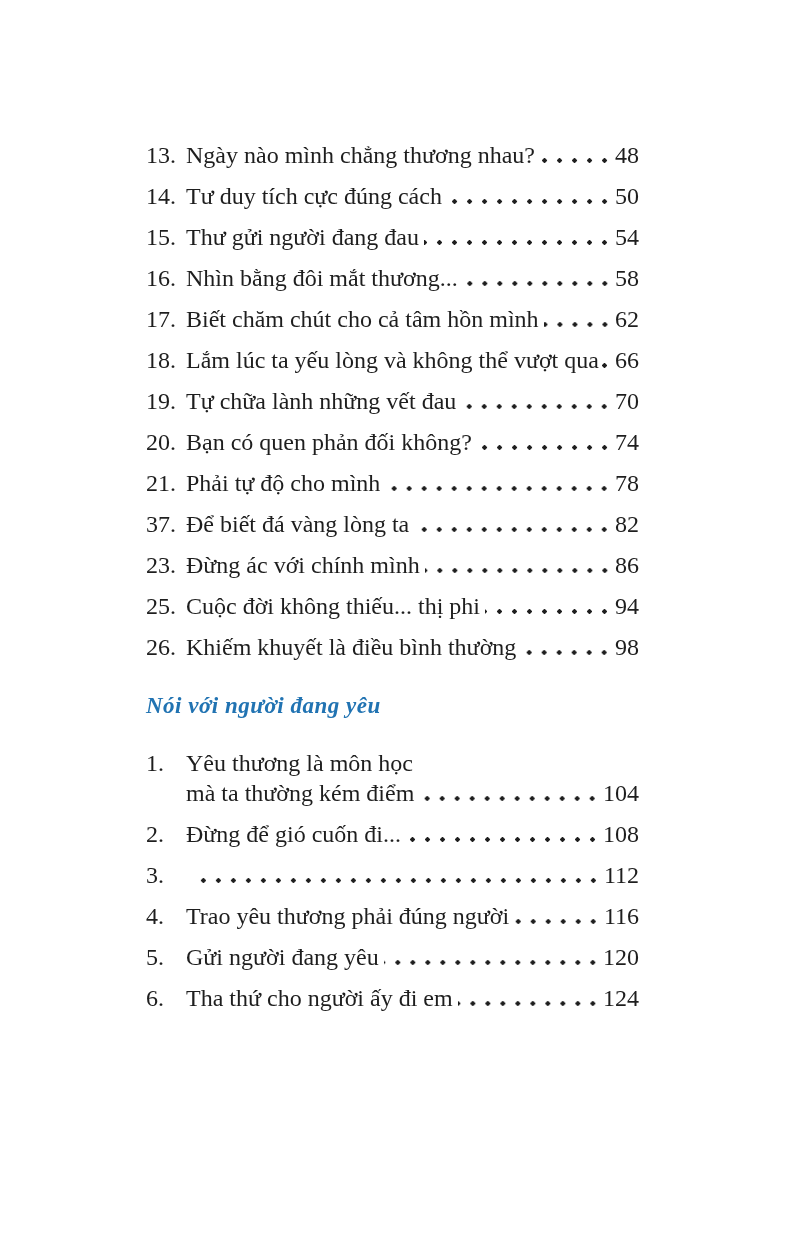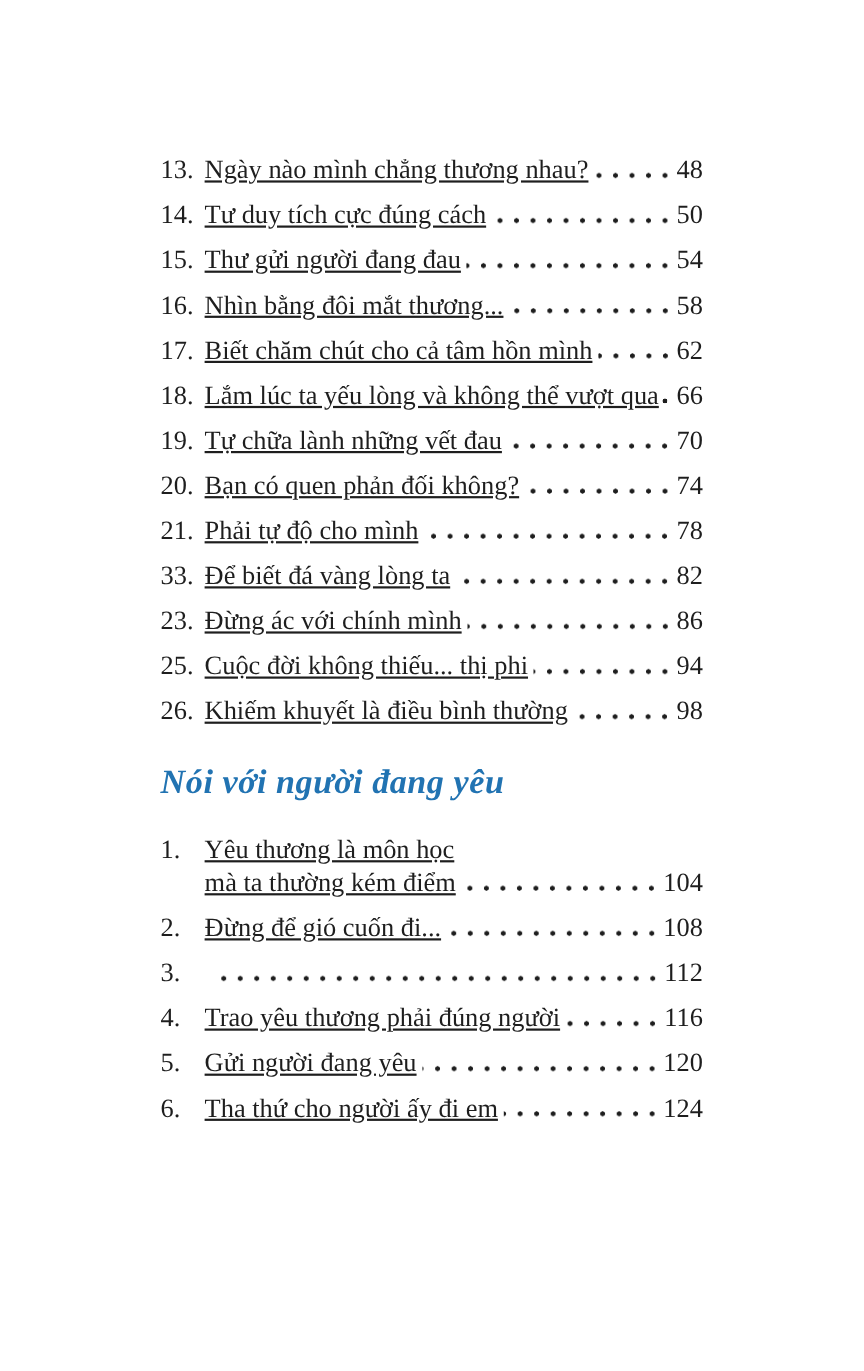--- a/index.html
+++ b/index.html
@@ -41,38 +41,37 @@
   }
   .line {
     display: flex;
     align-items: baseline;
     min-width: 0;
   }
   .title {
     white-space: nowrap;
     flex: 0 1 auto;
     min-width: 0;
-    text-decoration: underline;
   }
   .leader {
     flex: 1 1 auto;
     min-width: 10px;
     height: 5px;
     margin: 0 3px 0 5px;
     background-image: radial-gradient(circle, #1e1e1e 2px, rgba(0,0,0,0) 2.4px);
     background-size: 15px 5px;
     background-repeat: repeat-x;
     background-position: right bottom;
   }
   .pagenum {
     flex: 0 0 auto;
     white-space: nowrap;
   }
   .section-heading {
-    font-size: 31px;
+    font-size: 23px;
     font-weight: 700;
     font-style: italic;
     letter-spacing: 0.5px;
     margin: 31px 0 29px 0;
   }
 </style>
 </head>
 <body>
 
 <div class="page">
@@ -161,21 +160,21 @@
     <span class="num">21.</span>
     <span class="entry-body">
           <span class="line">
             <span class="title">Phải tự độ cho mình</span>
             <span class="leader"></span>
             <span class="pagenum">78</span>
           </span>
         </span>
   </li>
       <li class="toc-row">
-    <span class="num">33.</span>
+    <span class="num">37.</span>
     <span class="entry-body">
           <span class="line">
             <span class="title">Để biết đá vàng lòng ta</span>
             <span class="leader"></span>
             <span class="pagenum">82</span>
           </span>
         </span>
   </li>
       <li class="toc-row">
     <span class="num">23.</span>

